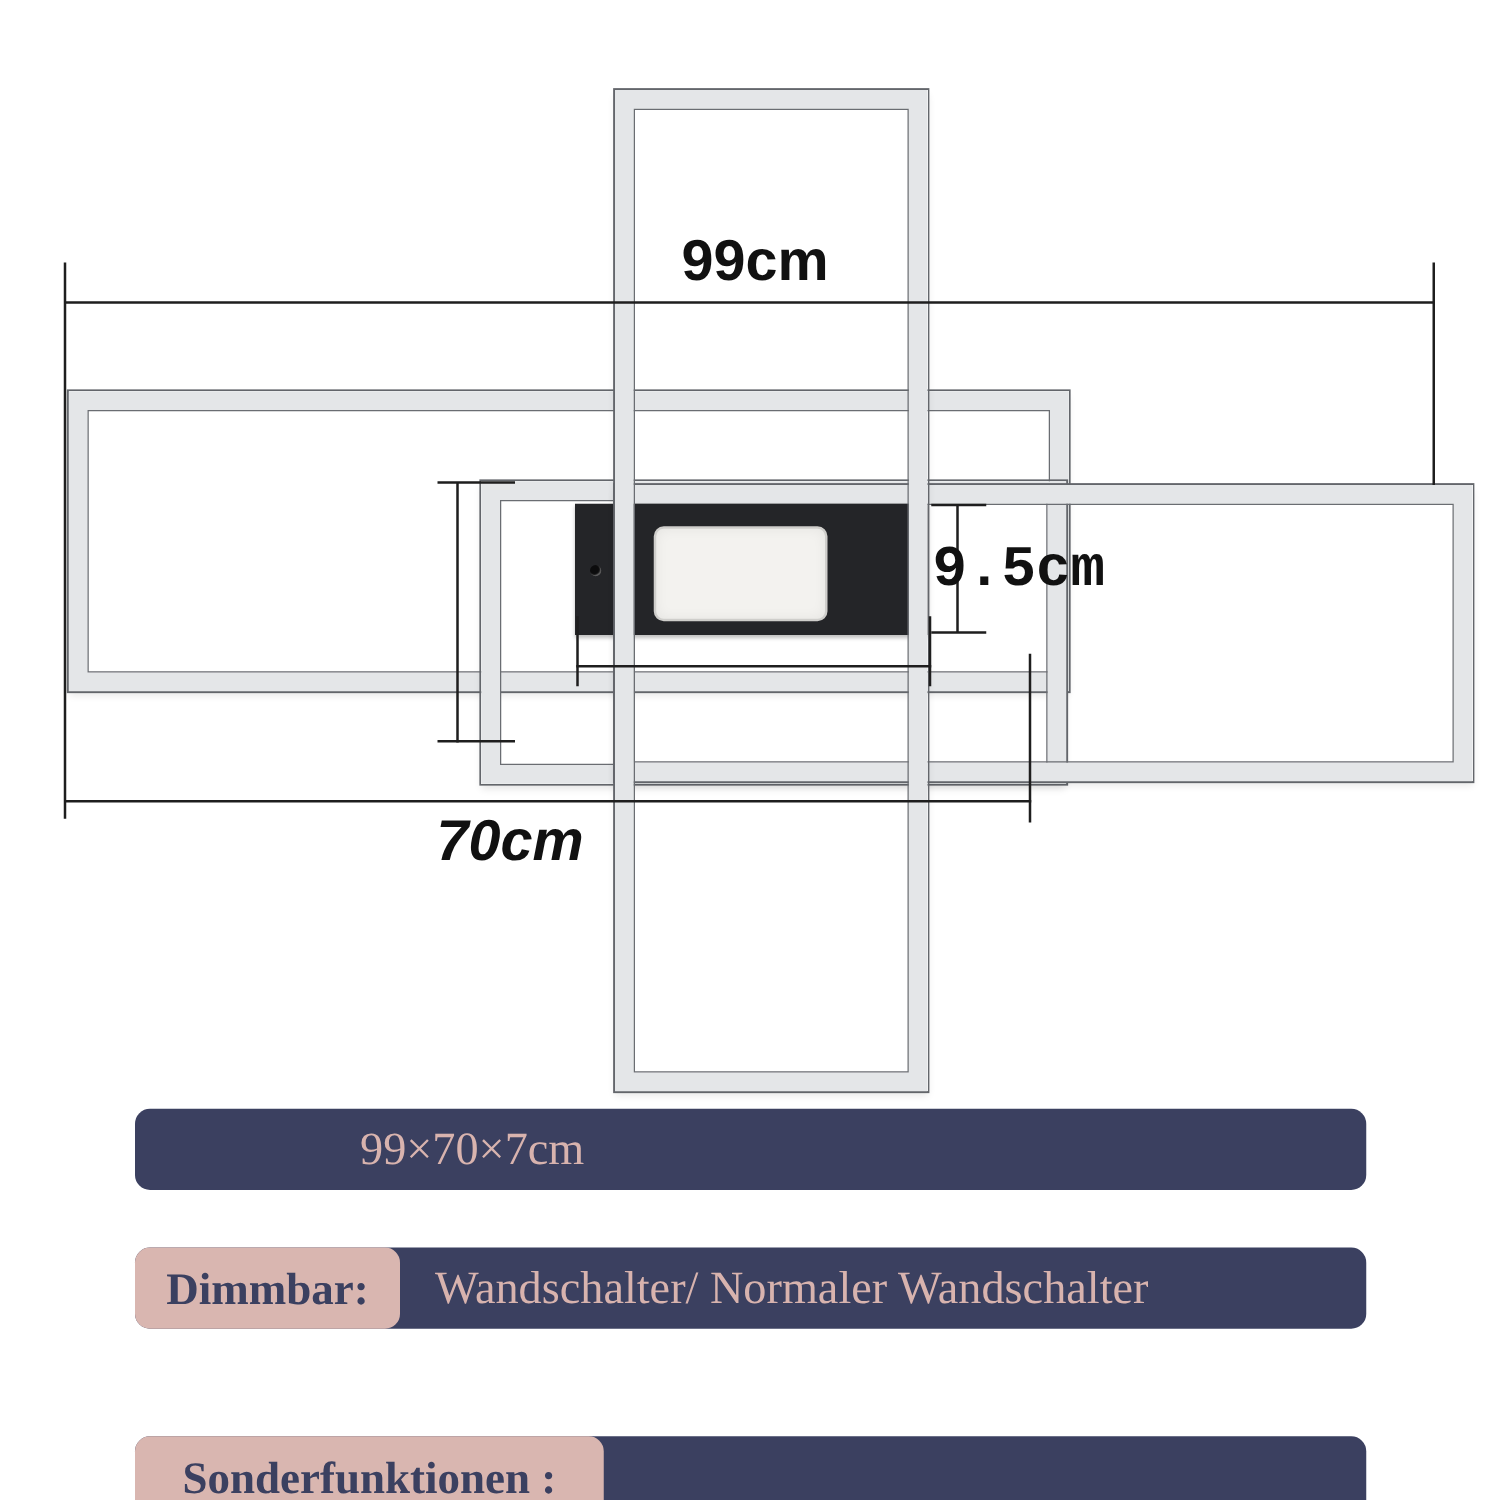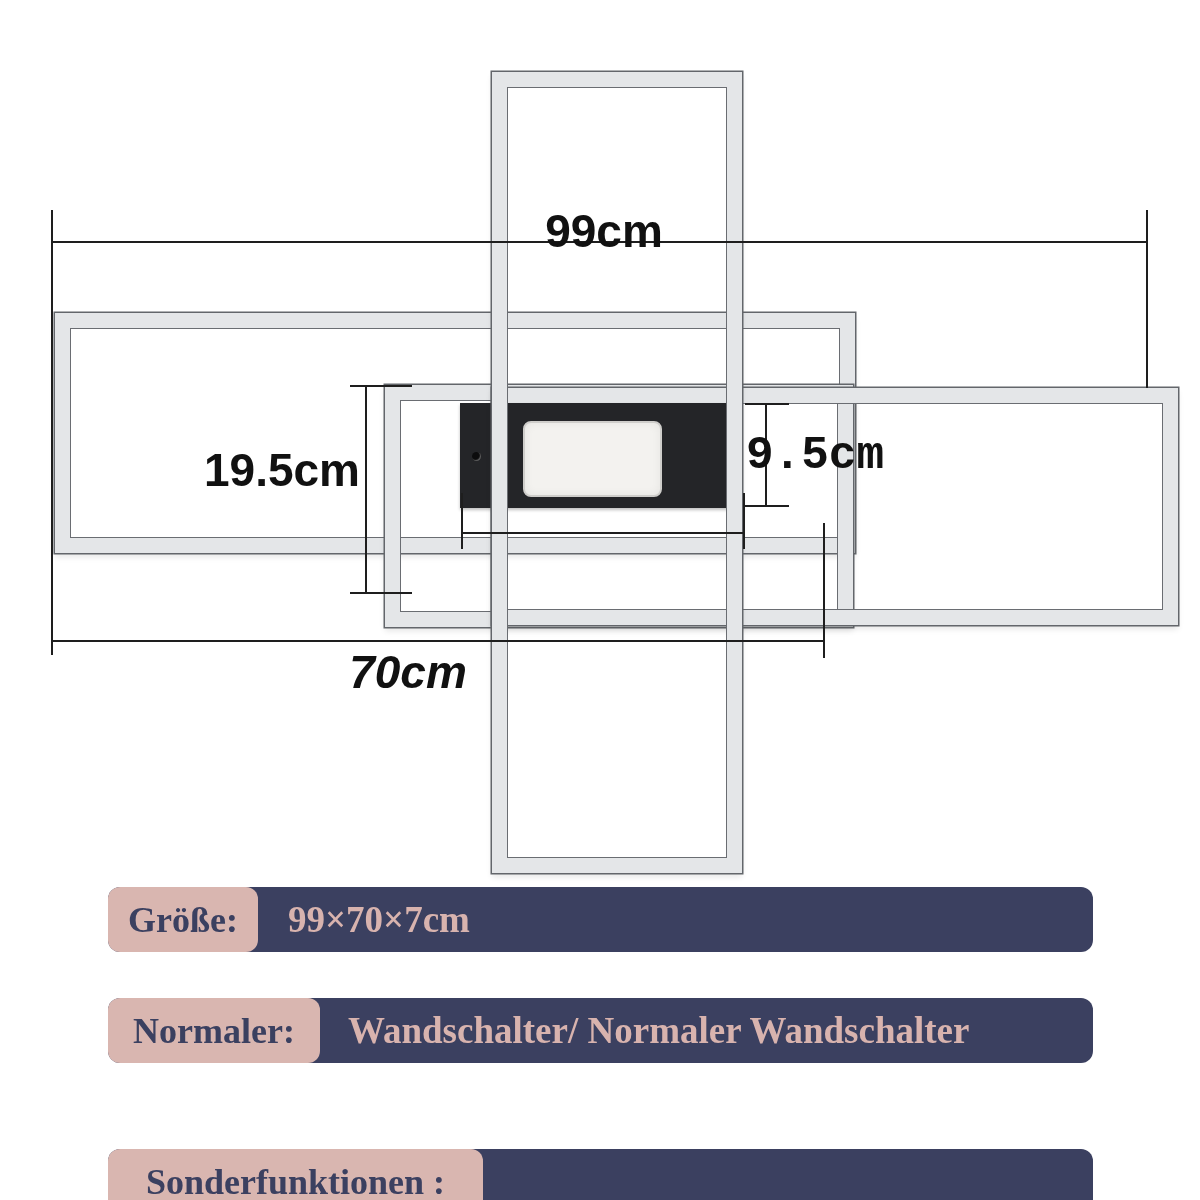--- a/index.html
+++ b/index.html
@@ -44,21 +44,21 @@
     background:#3b4060;border-radius:12px;
   }
   .spec-label{
     position:absolute;left:0;top:0;height:65px;
     background:#d9b6b0;border-radius:12px;
     display:flex;align-items:center;justify-content:center;
     font-family:"Liberation Serif", serif;font-weight:700;font-size:36px;color:#3b4060;
   }
   .spec-value{
     position:absolute;top:0;height:65px;display:flex;align-items:center;
-    font-family:"Liberation Serif", serif;font-weight:700;font-size:37px;color:#d8b3ae;
+    font-family:"Liberation Serif", serif;font-weight:400;font-size:37px;color:#d8b3ae;
     white-space:nowrap;
   }
 </style>
 </head>
 <body>
 
 <div class="stage">
 
   <div class="frame" style="left:55px;top:313px;width:770px;height:210px;"></div>
 
@@ -68,47 +68,45 @@
 
   <div class="housing"></div>
   <div class="led"></div>
   <div class="screw"></div>
 
   <div class="frame" style="left:492px;top:72px;width:220px;height:771px;"></div>
 
   <div class="dline" style="left:52px;top:241px;width:1096px;height:2px;"></div>
   <div class="dline" style="left:51px;top:210px;width:2px;height:445px;"></div>
   <div class="dline" style="left:1146px;top:210px;width:2px;height:178px;"></div>
-  <div class="dlabel" style="left:604px;top:231px;">99cm</div>
+  <div class="dlabel" style="left:604px;top:208px;">99cm</div>
 
   <div class="dline" style="left:52px;top:640px;width:773px;height:2px;"></div>
   <div class="dline" style="left:823px;top:523px;width:2px;height:135px;"></div>
   <div class="dlabel" style="left:408px;top:672px;font-style:italic;">70cm</div>
 
   <div class="dline" style="left:365px;top:386px;width:2px;height:208px;"></div>
   <div class="dline" style="left:350px;top:385px;width:62px;height:2px;"></div>
   <div class="dline" style="left:350px;top:592px;width:62px;height:2px;"></div>
-  <div class="dlabel" style="left:282px;top:470px;">19.5cm</div>
 
   <div class="dline" style="left:765px;top:404px;width:2px;height:102px;"></div>
   <div class="dline" style="left:745px;top:403px;width:44px;height:2px;"></div>
   <div class="dline" style="left:745px;top:505px;width:44px;height:2px;"></div>
   <div class="dlabel" style="left:815px;top:456px;font-family:Liberation Mono, monospace;">9.5cm</div>
 
   <div class="dline" style="left:461px;top:532px;width:284px;height:2px;"></div>
   <div class="dline" style="left:461px;top:493px;width:2px;height:56px;"></div>
   <div class="dline" style="left:743px;top:493px;width:2px;height:56px;"></div>
 
   <div class="spec-bar" style="top:887px;">
-    <div class="spec-label" style="width:150px;">Größe:</div>
     <div class="spec-value" style="left:180px;">99×70×7cm</div>
   </div>
 
   <div class="spec-bar" style="top:998px;">
-    <div class="spec-label" style="width:212px;">Normaler:</div>
+    <div class="spec-label" style="width:212px;">Dimmbar:</div>
     <div class="spec-value" style="left:240px;">Wandschalter/ Normaler Wandschalter</div>
   </div>
 
   <div class="spec-bar" style="top:1109px;margin-top:40px;">
     <div class="spec-label" style="width:375px;">Sonderfunktionen :</div>
   </div>
 
 </div>
 
 </body></html>

